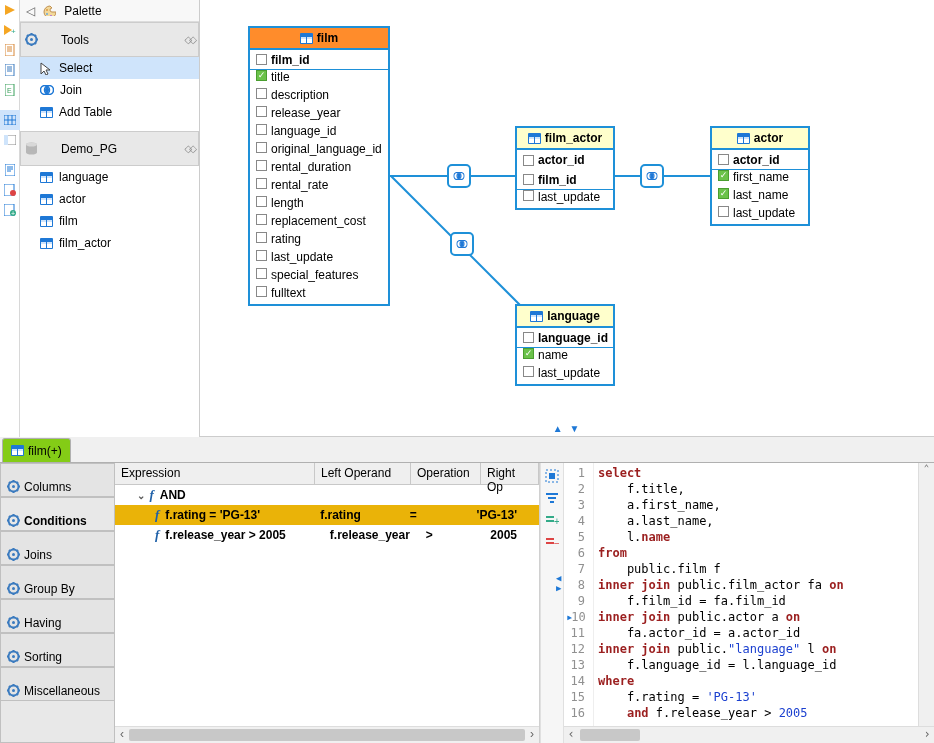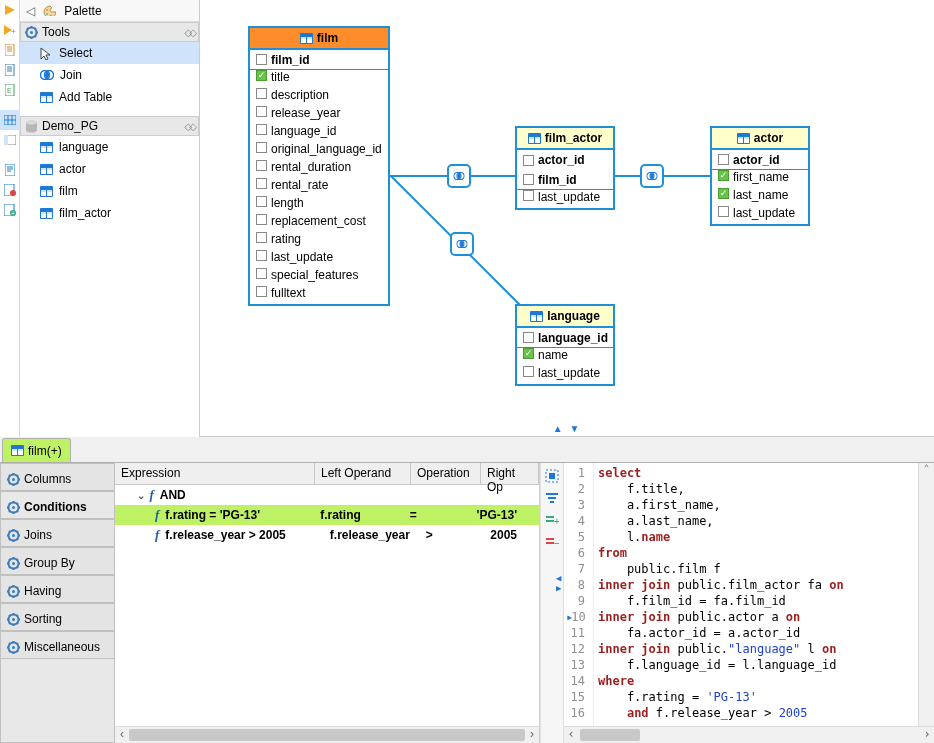--- a/index.html
+++ b/index.html
@@ -5,21 +5,21 @@
 * { box-sizing: border-box; margin: 0; padding: 0; }
 body { font-family: "Segoe UI", Tahoma, sans-serif; font-size: 12px; background: #fff; width: 934px; height: 743px; position: relative; overflow: hidden; }
 svg { display: block; }
 
 
 .left-panel { position: absolute; left: 0; top: 0; width: 200px; height: 437px; border-right: 1px solid #ccc; background: #fff; }
 .left-icons { position: absolute; left: 0; top: 0; width: 20px; height: 437px; border-right: 1px solid #d8d8d8; }
 .left-icons .ico { width: 20px; height: 20px; display: flex; align-items: center; justify-content: center; }
 .left-content { margin-left: 20px; }
 
-.sec-header { background: #e8e8e8; border: 1px solid #ccc; height: 20px; display: flex; align-items: center; padding: 0 4px; position: relative; }
+.sec-header { background: #e8e8e8; border: 1px solid #ccc; height: 35px; display: flex; align-items: center; padding: 0 4px; position: relative; gap: 19px; }
 .sec-header .title { font-weight: 500; margin-left: 4px; }
 .collapse-btn { position: absolute; right: 4px; color: #888; font-size: 10px; letter-spacing: -3px; }
 
 .palette-header { background: #f8f8f8; border-bottom: 1px solid #ddd; height: 22px; display: flex; align-items: center; padding: 0 6px; }
 .palette-header .arrow { color: #666; margin-right: 8px; }
 
 .tree-item { height: 22px; display: flex; align-items: center; padding: 0 4px 0 20px; cursor: default; }
 .tree-item.selected { background: #cfe4fb; }
 .tree-item .lbl { margin-left: 6px; }
 .tree-spacer { height: 8px; }
@@ -38,39 +38,39 @@
 .chk.on { background: #6bc24a; border-color: #4a9e2f; }
 .chk.on::after { content: "✓"; color: #fff; font-size: 9px; line-height: 1; }
 
 .connector { position: absolute; border-top: 2px solid #1e90d8; }
 .join-badge { position: absolute; width: 24px; height: 24px; border: 2px solid #1e90d8; border-radius: 5px; background: #fff; display: flex; align-items: center; justify-content: center; }
 .join-badge svg { transform: scale(0.8); }
 
 
 .bottom-panel { position: absolute; left: 0; right: 0; top: 437px; bottom: 0; display: flex; flex-direction: column; }
 .tab-bar { height: 26px; display: flex; align-items: flex-end; background: #f0f0f0; border-bottom: 1px solid #b0b0b0; padding-left: 2px; }
-.tab { height: 24px; border: 1px solid #b0b0b0; border-bottom: none; background: #bef264; display: flex; align-items: center; padding: 0 8px; margin-right: -1px; cursor: default; border-radius: 3px 3px 0 0; }
+.tab { height: 24px; border: 1px solid #b0b0b0; border-bottom: none; background: #84cc16; display: flex; align-items: center; padding: 0 8px; margin-right: -1px; cursor: default; border-radius: 3px 3px 0 0; }
 .tab.active { background: #fff; position: relative; z-index: 1; border-bottom: 1px solid #fff; margin-bottom: -1px; }
 .tab .lbl { margin-left: 4px; }
 .tab .close { margin-left: 6px; color: #666; }
 
 .bottom-body { flex: 1; display: flex; background: #fff; position: relative; }
 .sections-col { width: 115px; display: flex; flex-direction: column; }
-.sect { height: 28px; display: flex; align-items: flex-end; padding: 4px 6px; border: 1px solid #c0c0c0; background: #e4e4e4; cursor: default; margin: 0; }
+.sect { height: 28px; display: flex; align-items: flex-start; padding: 16px 6px; border: 1px solid #c0c0c0; background: #e4e4e4; cursor: default; margin: 0; }
 .sect.active { font-weight: 600; background: #e8e8e8; }
 .sect .gear { margin-right: 4px; }
 .sect-fill { flex: 1; background: #e8e8e8; border: 1px solid #c0c0c0; border-top: none; }
 
 .cond-area { flex: 1; display: flex; flex-direction: column; border-right: 1px solid #d0d0d0; position: relative; min-width: 0; }
 .cond-grid-header { display: flex; background: #efefef; border-bottom: 1px solid #c8c8c8; height: 22px; }
 .cond-grid-header .cell { border-right: 1px solid #c8c8c8; padding: 3px 6px; }
 .cond-grid-body { flex: 1; overflow: hidden; position: relative; }
 .cond-row { display: flex; height: 20px; align-items: center; }
 .cond-row .cell { padding: 2px 22px; white-space: nowrap; font-weight: bold; }
-.cond-row.selected { background: #bef264; }
+.cond-row.selected { background: #eab308; }
 .fx { color: #1e60a8; font-style: italic; font-family: serif; margin-right: 6px; font-size: 13px; }
 .tree-toggle { color: #555; margin-right: 4px; font-size: 10px; }
 
 .toolbar-col { width: 24px; background: #f6f6f6; border-left: 1px solid #e0e0e0; border-right: 1px solid #e0e0e0; display: flex; flex-direction: column; align-items: center; padding-top: 4px; gap: 4px; }
 .toolbar-col .tbtn { width: 18px; height: 18px; display: flex; align-items: center; justify-content: center; cursor: default; }
 
 .sql-area { width: 370px; display: flex; flex-direction: column; font-family: Consolas, monospace; font-size: 12px; position: relative; }
 .sql-body { flex: 1; display: flex; overflow: hidden; }
 .gutter { width: 30px; background: #fff; color: #909090; text-align: right; padding: 2px 8px 2px 2px; line-height: 16px; border-right: 1px solid #eee; }
 .code { flex: 1; padding: 2px 4px; line-height: 16px; white-space: pre; }

